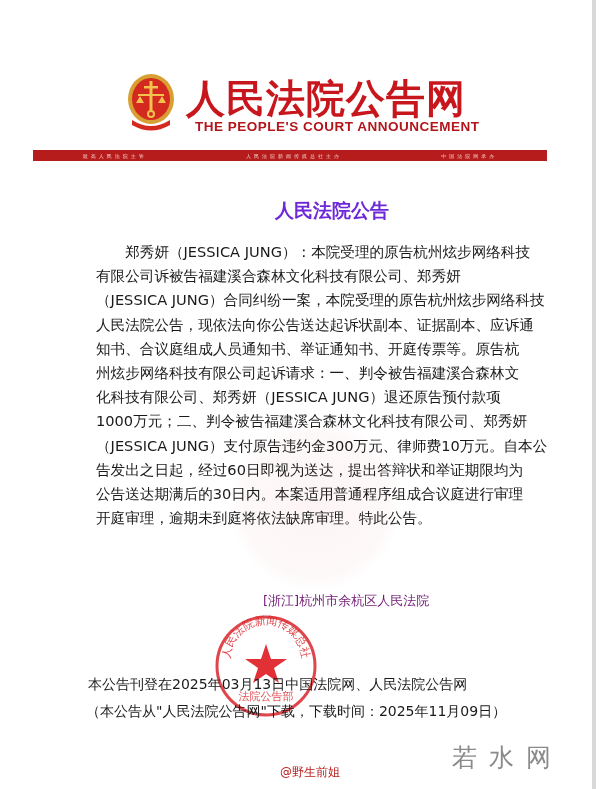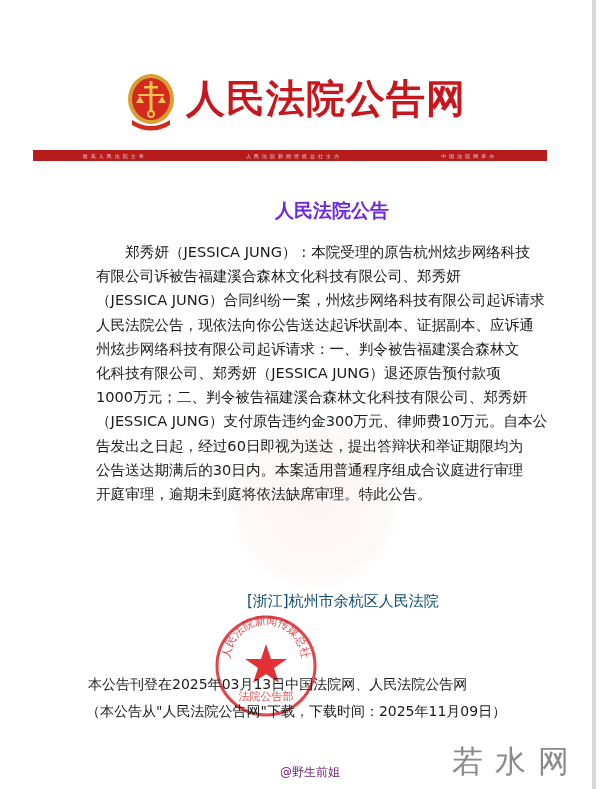--- a/index.html
+++ b/index.html
@@ -38,36 +38,36 @@
   .doc-title {
     position:absolute; left:0; width:600px; top:198px; text-align:center;
     font-size:19px; font-weight:bold; color:#6d28d9;padding-left:32px;
   }
   .body-text {
     position:absolute; left:68px; top:240px; width:460px;
     font-size:14.6px; line-height:24.2px; color:#1a1a1a;
   }
   .body-text .line { white-space:nowrap; height:24.2px;margin-left:28px; }
   .court-name {
-    position:absolute; left:247px; top:592px; font-size:15px; color:#0c4a6e;
+    position:absolute; left:263px; top:592px; font-size:13px; color:#701a75;
   }
   .seal {
     position:absolute; left:214px; top:614px; width:104px; height:104px;
   }
   .footer-line1 {
     position:absolute; left:88px; top:676px; font-size:14px; color:#1a1a1a;
   }
   .footer-line2 {
     position:absolute; left:86px; top:703px; font-size:14px; color:#1a1a1a;
   }
   .weibo-mark {
-    position:absolute; left:280px; top:764px; font-size:12px; color:#701a75;
+    position:absolute; left:280px; top:764px; font-size:12px; color:#b91c1c;
   }
   .site-mark {
-    position:absolute; left:452px; top:741px; font-size:31px; color:#8a8a8a;
+    position:absolute; left:452px; top:741px; font-size:25px; color:#8a8a8a;
     letter-spacing:12px;
   }
 </style>
 </head>
 <body>
 
 <div class="scrollbar"></div>
 
 <div class="header">
   <svg class="logo-emblem" viewBox="0 0 50 62">
@@ -76,36 +76,38 @@
     <rect x="23.5" y="9" width="3" height="30" fill="#f2c14e"></rect>
     <rect x="18" y="14" width="14" height="2.5" fill="#f2c14e"></rect>
     <rect x="12" y="22" width="26" height="2" fill="#f2c14e"></rect>
     <path d="M10 31 L14 24 L18 31 Z" fill="#f2c14e"></path>
     <path d="M32 31 L36 24 L40 31 Z" fill="#f2c14e"></path>
     <circle cx="25" cy="42" r="4" fill="#f2c14e"></circle>
     <circle cx="25" cy="42" r="2" fill="#d3291f"></circle>
     <path d="M6 48 Q25 60 44 48 L44 53 Q25 64 6 53 Z" fill="#d3291f"></path>
   </svg>
   <div class="logo-cn">人民法院公告网</div>
+  <div class="logo-en">THE PEOPLE'S COURT ANNOUNCEMENT</div>
   <div class="red-band">
     <span>最高人民法院主管</span>
     <span>人民法院新闻传媒总社主办</span>
     <span>中国法院网承办</span>
   </div>
 </div>
 
 <div class="bg-emblem"></div>
 
 <div class="doc-title">人民法院公告</div>
 
 <div class="body-text">
   <div class="line">　　郑秀妍（JESSICA JUNG）：本院受理的原告杭州炫步网络科技</div>
   <div class="line">有限公司诉被告福建溪合森林文化科技有限公司、郑秀妍</div>
-  <div class="line">（JESSICA JUNG）合同纠纷一案，州炫步网络科技有限公司起诉请求</div>
+  <div class="line">（JESSICA JUNG）合同纠纷一案，本院受理的原告杭州炫步网络科技</div>
   <div class="line">人民法院公告，现依法向你公告送达起诉状副本、证据副本、应诉通</div>
+  <div class="line">知书、合议庭组成人员通知书、举证通知书、开庭传票等。原告杭</div>
   <div class="line">州炫步网络科技有限公司起诉请求：一、判令被告福建溪合森林文</div>
   <div class="line">化科技有限公司、郑秀妍（JESSICA JUNG）退还原告预付款项</div>
   <div class="line">1000万元；二、判令被告福建溪合森林文化科技有限公司、郑秀妍</div>
   <div class="line">（JESSICA JUNG）支付原告违约金300万元、律师费10万元。自本公</div>
   <div class="line">告发出之日起，经过60日即视为送达，提出答辩状和举证期限均为</div>
   <div class="line">公告送达期满后的30日内。本案适用普通程序组成合议庭进行审理</div>
   <div class="line">开庭审理，逾期未到庭将依法缺席审理。特此公告。</div>
 </div>
 
 <div class="court-name">[浙江]杭州市余杭区人民法院</div>

